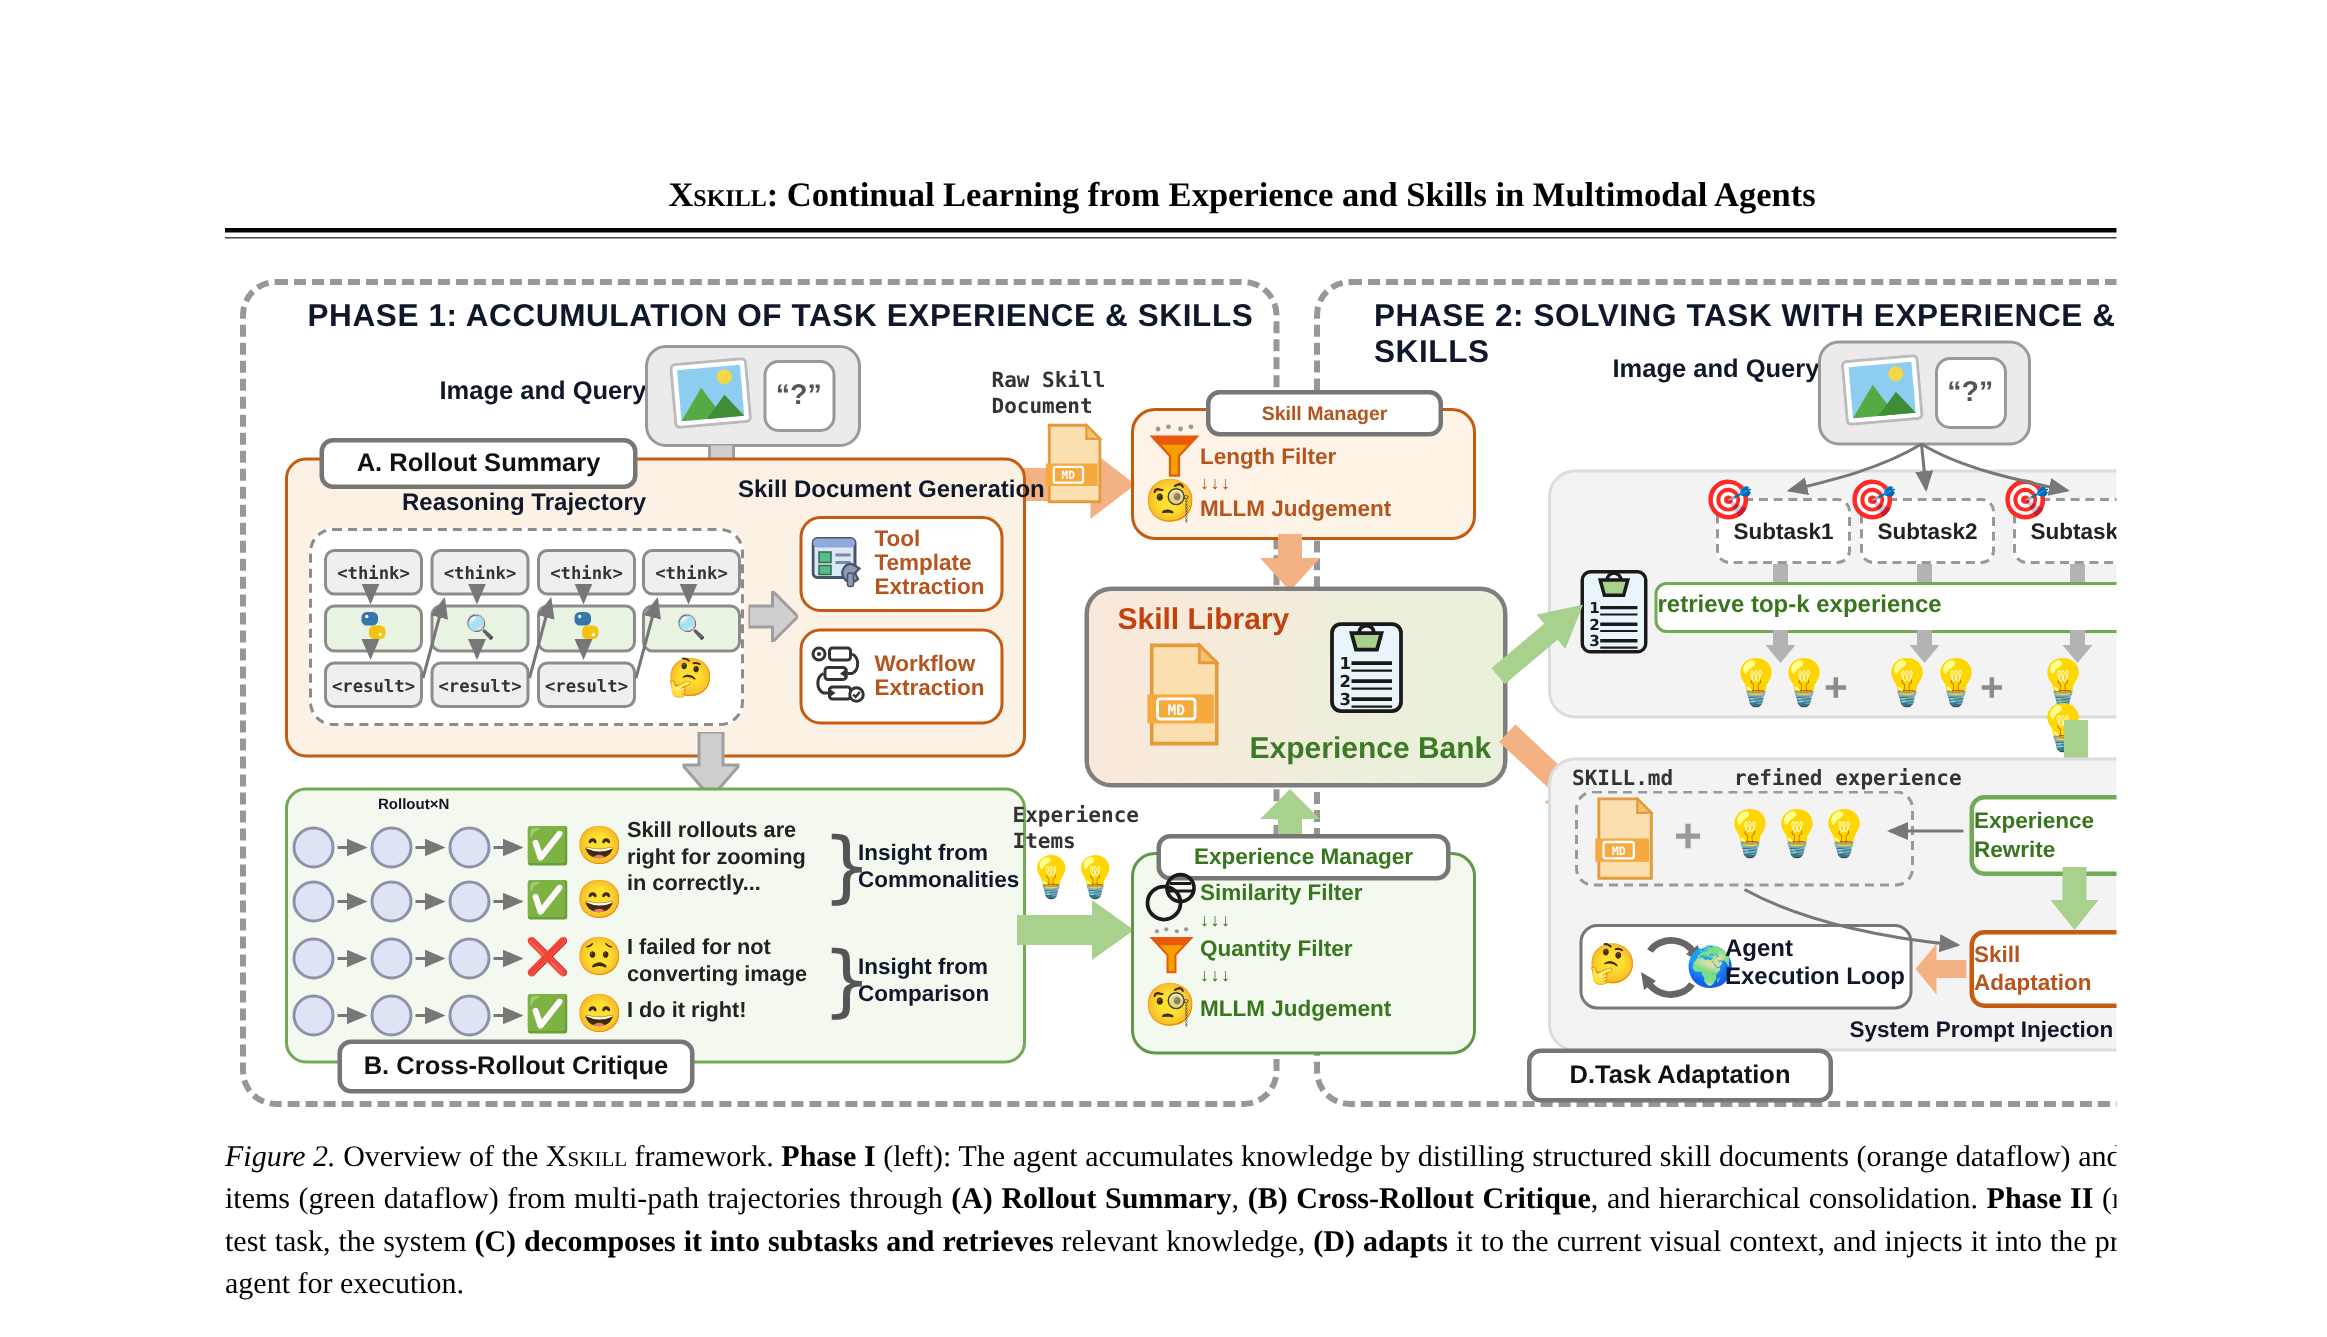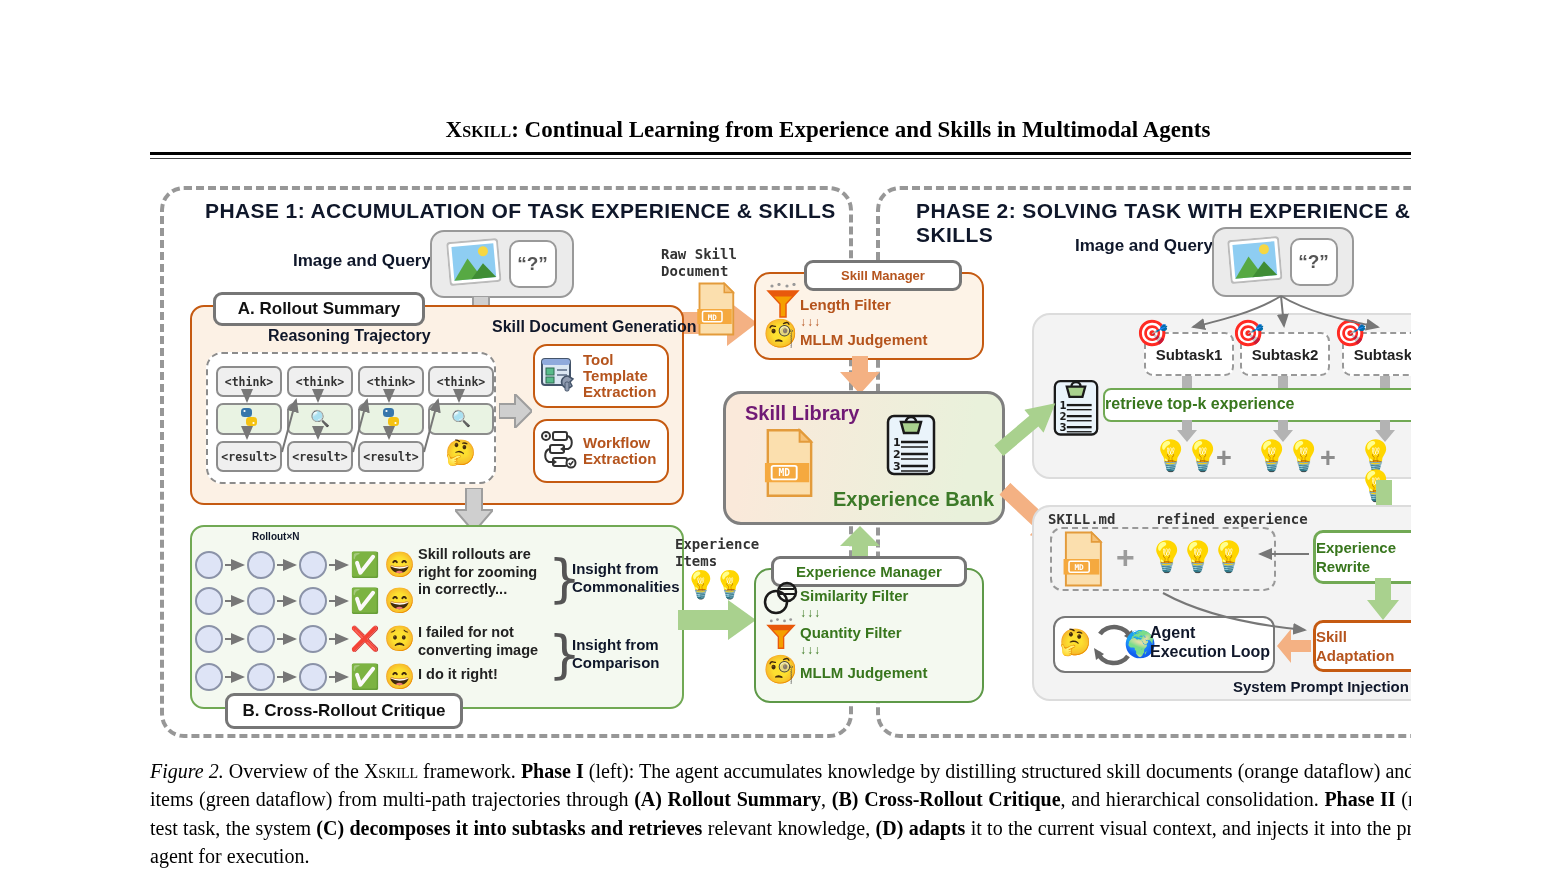--- a/index.html
+++ b/index.html
@@ -251,21 +251,21 @@
   <div class="abs otext steps center" style="left:800px;top:297px;width:175px;">Length Filter</div>
   <div class="abs otext darr center" style="left:800px;top:315px;width:175px;">↓↓↓</div>
   <div class="abs emoji" style="left:763px;top:320px;font-size:28px;">🧐</div>
   <div class="abs otext steps center" style="left:800px;top:332px;width:175px;">MLLM Judgement</div>
 
   <svg class="abs" style="left:840px;top:356px;" width="40" height="38">
       <polygon points="12,0 28,0 28,16 40,16 20,38 0,16 12,16" fill="#f4b183"></polygon>
     </svg>
 
   <div class="abs" style="left:723px;top:391px;width:282px;height:134px;border:3px solid #7f7f7f;border-radius:18px;background:linear-gradient(100deg,#fae9da 10%,#e9f1db 85%);box-sizing:border-box;"></div>
-  <div class="abs" style="left:745px;top:402px;font-size:20px;font-weight:bold;color:#701a75;">Skill Library</div>
+  <div class="abs" style="left:745px;top:402px;font-size:20px;font-weight:bold;color:#c2410c;">Skill Library</div>
   <svg class="abs" style="left:763px;top:428px;" width="52" height="70" viewBox="0 0 54 72">
     <path d="M5,2 h33 l12,12 v56 h-45 z" fill="#fbdfae" stroke="#e39b3b" stroke-width="2.5"></path>
     <path d="M38,2 l12,12 h-12 z" fill="#f6c177" stroke="#e39b3b" stroke-width="2"></path>
     <rect x="2" y="36" width="46" height="20" fill="#f5a93f"></rect>
     <rect x="9" y="39" width="26" height="14" rx="2" fill="none" stroke="#fff" stroke-width="2"></rect>
     <text x="22" y="50" text-anchor="middle" font-size="10" font-weight="bold" fill="#fff" font-family="DejaVu Sans Mono, monospace">MD</text>
   </svg>
   <span class="abs" style="left:886px;top:410px;"><svg width="50" height="66" viewBox="0 0 50 66">
         <rect x="2" y="6" width="46" height="58" rx="6" fill="#eaf4fb" stroke="#1a1a1a" stroke-width="2.5"></rect>
         <path d="M20,12 a5,5 0 0 1 10,0" fill="none" stroke="#1a1a1a" stroke-width="2.5"></path>
@@ -418,20 +418,21 @@
         <polygon points="34,14 44,20 42,8" fill="#666"></polygon>
         <path d="M38,34 A16,13 0 0 1 8,30" fill="none" stroke="#666" stroke-width="4.5"></path>
         <polygon points="14,32 4,26 6,38" fill="#666"></polygon>
       </svg></span>
   <div class="abs emoji" style="left:1124px;top:631px;font-size:26px;">🌍</div>
   <div class="abs dt center" style="left:1150px;top:623px;width:122px;font-size:16px;line-height:19px;">
     <div>Agent</div>
     <div>Execution Loop</div>
   </div>
   <div class="abs dt" style="left:1233px;top:678px;font-size:15px;">System Prompt Injection</div>
+  <div class="abs pill" style="left:1018px;top:699px;width:198px;height:30px;font-size:17px;">D.Task Adaptation</div>
 
   <svg class="abs" style="left:0;top:0;pointer-events:none;" width="1551" height="891">
     <defs>
       <marker id="ah" markerWidth="8" markerHeight="8" refX="6" refY="3" orient="auto">
         <path d="M0,0 L7,3 L0,6 z" fill="#777"></path>
       </marker>
     </defs>
 
     <path d="M247,395 L247,401" stroke="#777" stroke-width="2" marker-end="url(#ah)"></path>
     <path d="M318,395 L318,401" stroke="#777" stroke-width="2" marker-end="url(#ah)"></path>

